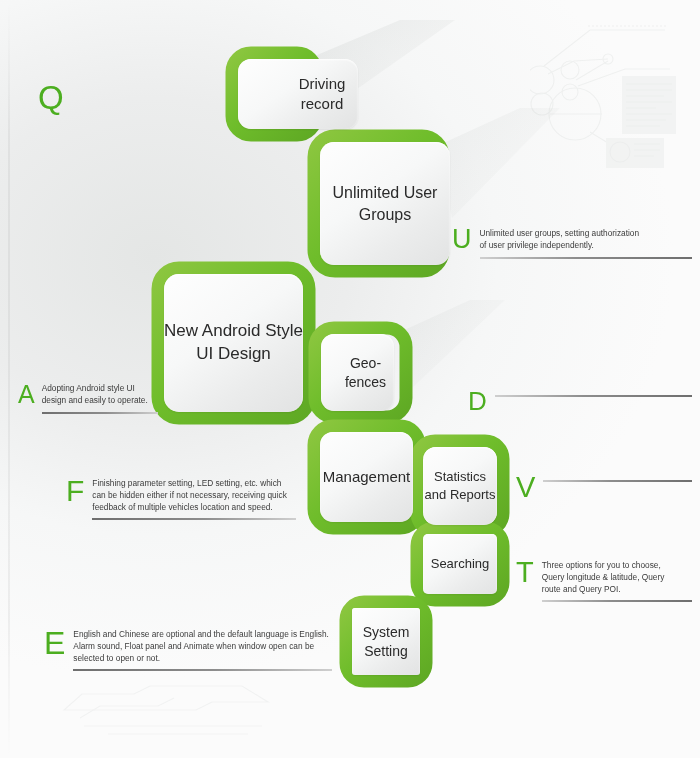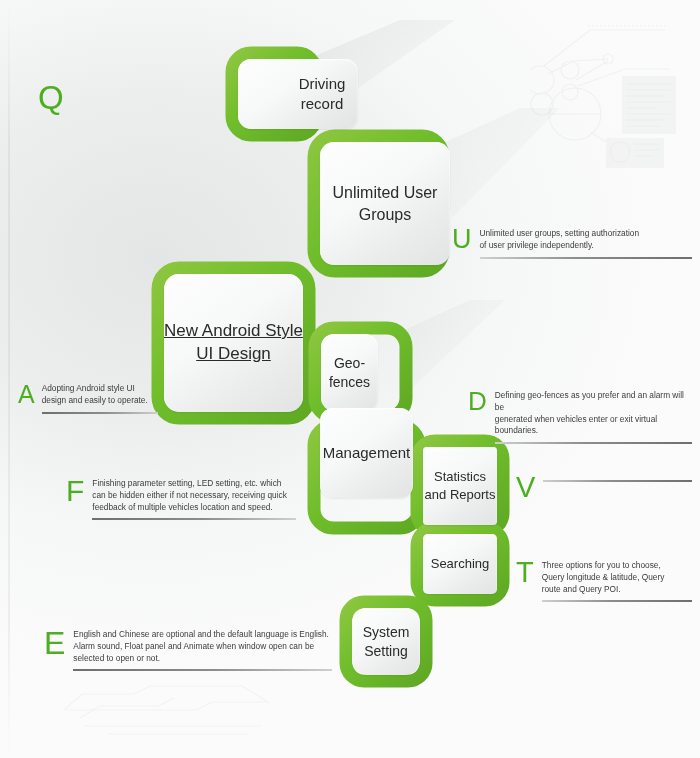--- a/index.html
+++ b/index.html
@@ -42,26 +42,26 @@
     justify-content: center;
     text-align: center;
     color: #2a2a2a;
     line-height: 1.35;
     z-index: 4;
   }
   .node span { display: block; }
 
   #node-driving      { left: 238px; top:  59px; width:  72px; height:  70px; font-size: 15px; border-radius: 13px; padding-left: 48px; }
   #node-groups       { left: 320px; top: 142px; width: 130px; height: 123px; font-size: 16px; border-radius: 14px; }
-  #node-android      { left: 164px; top: 274px; width: 139px; height: 138px; font-size: 17px; border-radius: 15px; text-decoration: underline; }
-  #node-geofences    { left: 321px; top: 334px; width:  57px; height:  77px; font-size: 14px; border-radius: 13px; }
-  #node-management   { left: 320px; top: 408px; width:  93px; height:  90px; font-size: 15px; border-radius: 13px; }
-  #node-statistics   { left: 423px; top: 447px; width:  74px; height:  78px; font-size: 13px; border-radius: 4px; }
+  #node-android      { left: 164px; top: 274px; width: 139px; height: 138px; font-size: 17px; border-radius: 15px; }
+  #node-geofences    { left: 321px; top: 334px; width:  57px; height:  77px; font-size: 14px; border-radius: 13px; padding-left: 16px; }
+  #node-management   { left: 320px; top: 432px; width:  93px; height:  90px; font-size: 15px; border-radius: 13px; }
+  #node-statistics   { left: 423px; top: 447px; width:  74px; height:  78px; font-size: 13px; border-radius: 13px; }
   #node-searching    { left: 423px; top: 534px; width:  74px; height:  60px; font-size: 13px; border-radius: 5px; }
-  #node-system       { left: 352px; top: 608px; width:  68px; height:  67px; font-size: 14px; border-radius: 15px; }
+  #node-system       { left: 352px; top: 608px; width:  68px; height:  67px; font-size: 14px; border-radius: 3px; }
 
   
   .anno {
     position: absolute;
     display: flex;
     align-items: flex-start;
     z-index: 6;
   }
   .anno .letter {
     color: #4cae20;
@@ -252,22 +252,20 @@
     <div class="body">
       <div class="txt">Adopting Android style UI
 design and easily to operate.</div>
       <div class="rule"></div>
     </div>
   </div>
 
   <div class="anno rtl" id="anno-d">
     <div class="letter">D</div>
     <div class="body">
-      <div class="txt">Defining geo-fences as you prefer and an alarm will be
-generated when vehicles enter or exit virtual boundaries.</div>
       <div class="rule"></div>
     </div>
   </div>
 
   <div class="anno" id="anno-f">
     <div class="letter">F</div>
     <div class="body">
       <div class="txt">Finishing parameter setting, LED setting, etc. which
 can be hidden either if not necessary, receiving quick
 feedback of multiple vehicles location and speed.</div>

